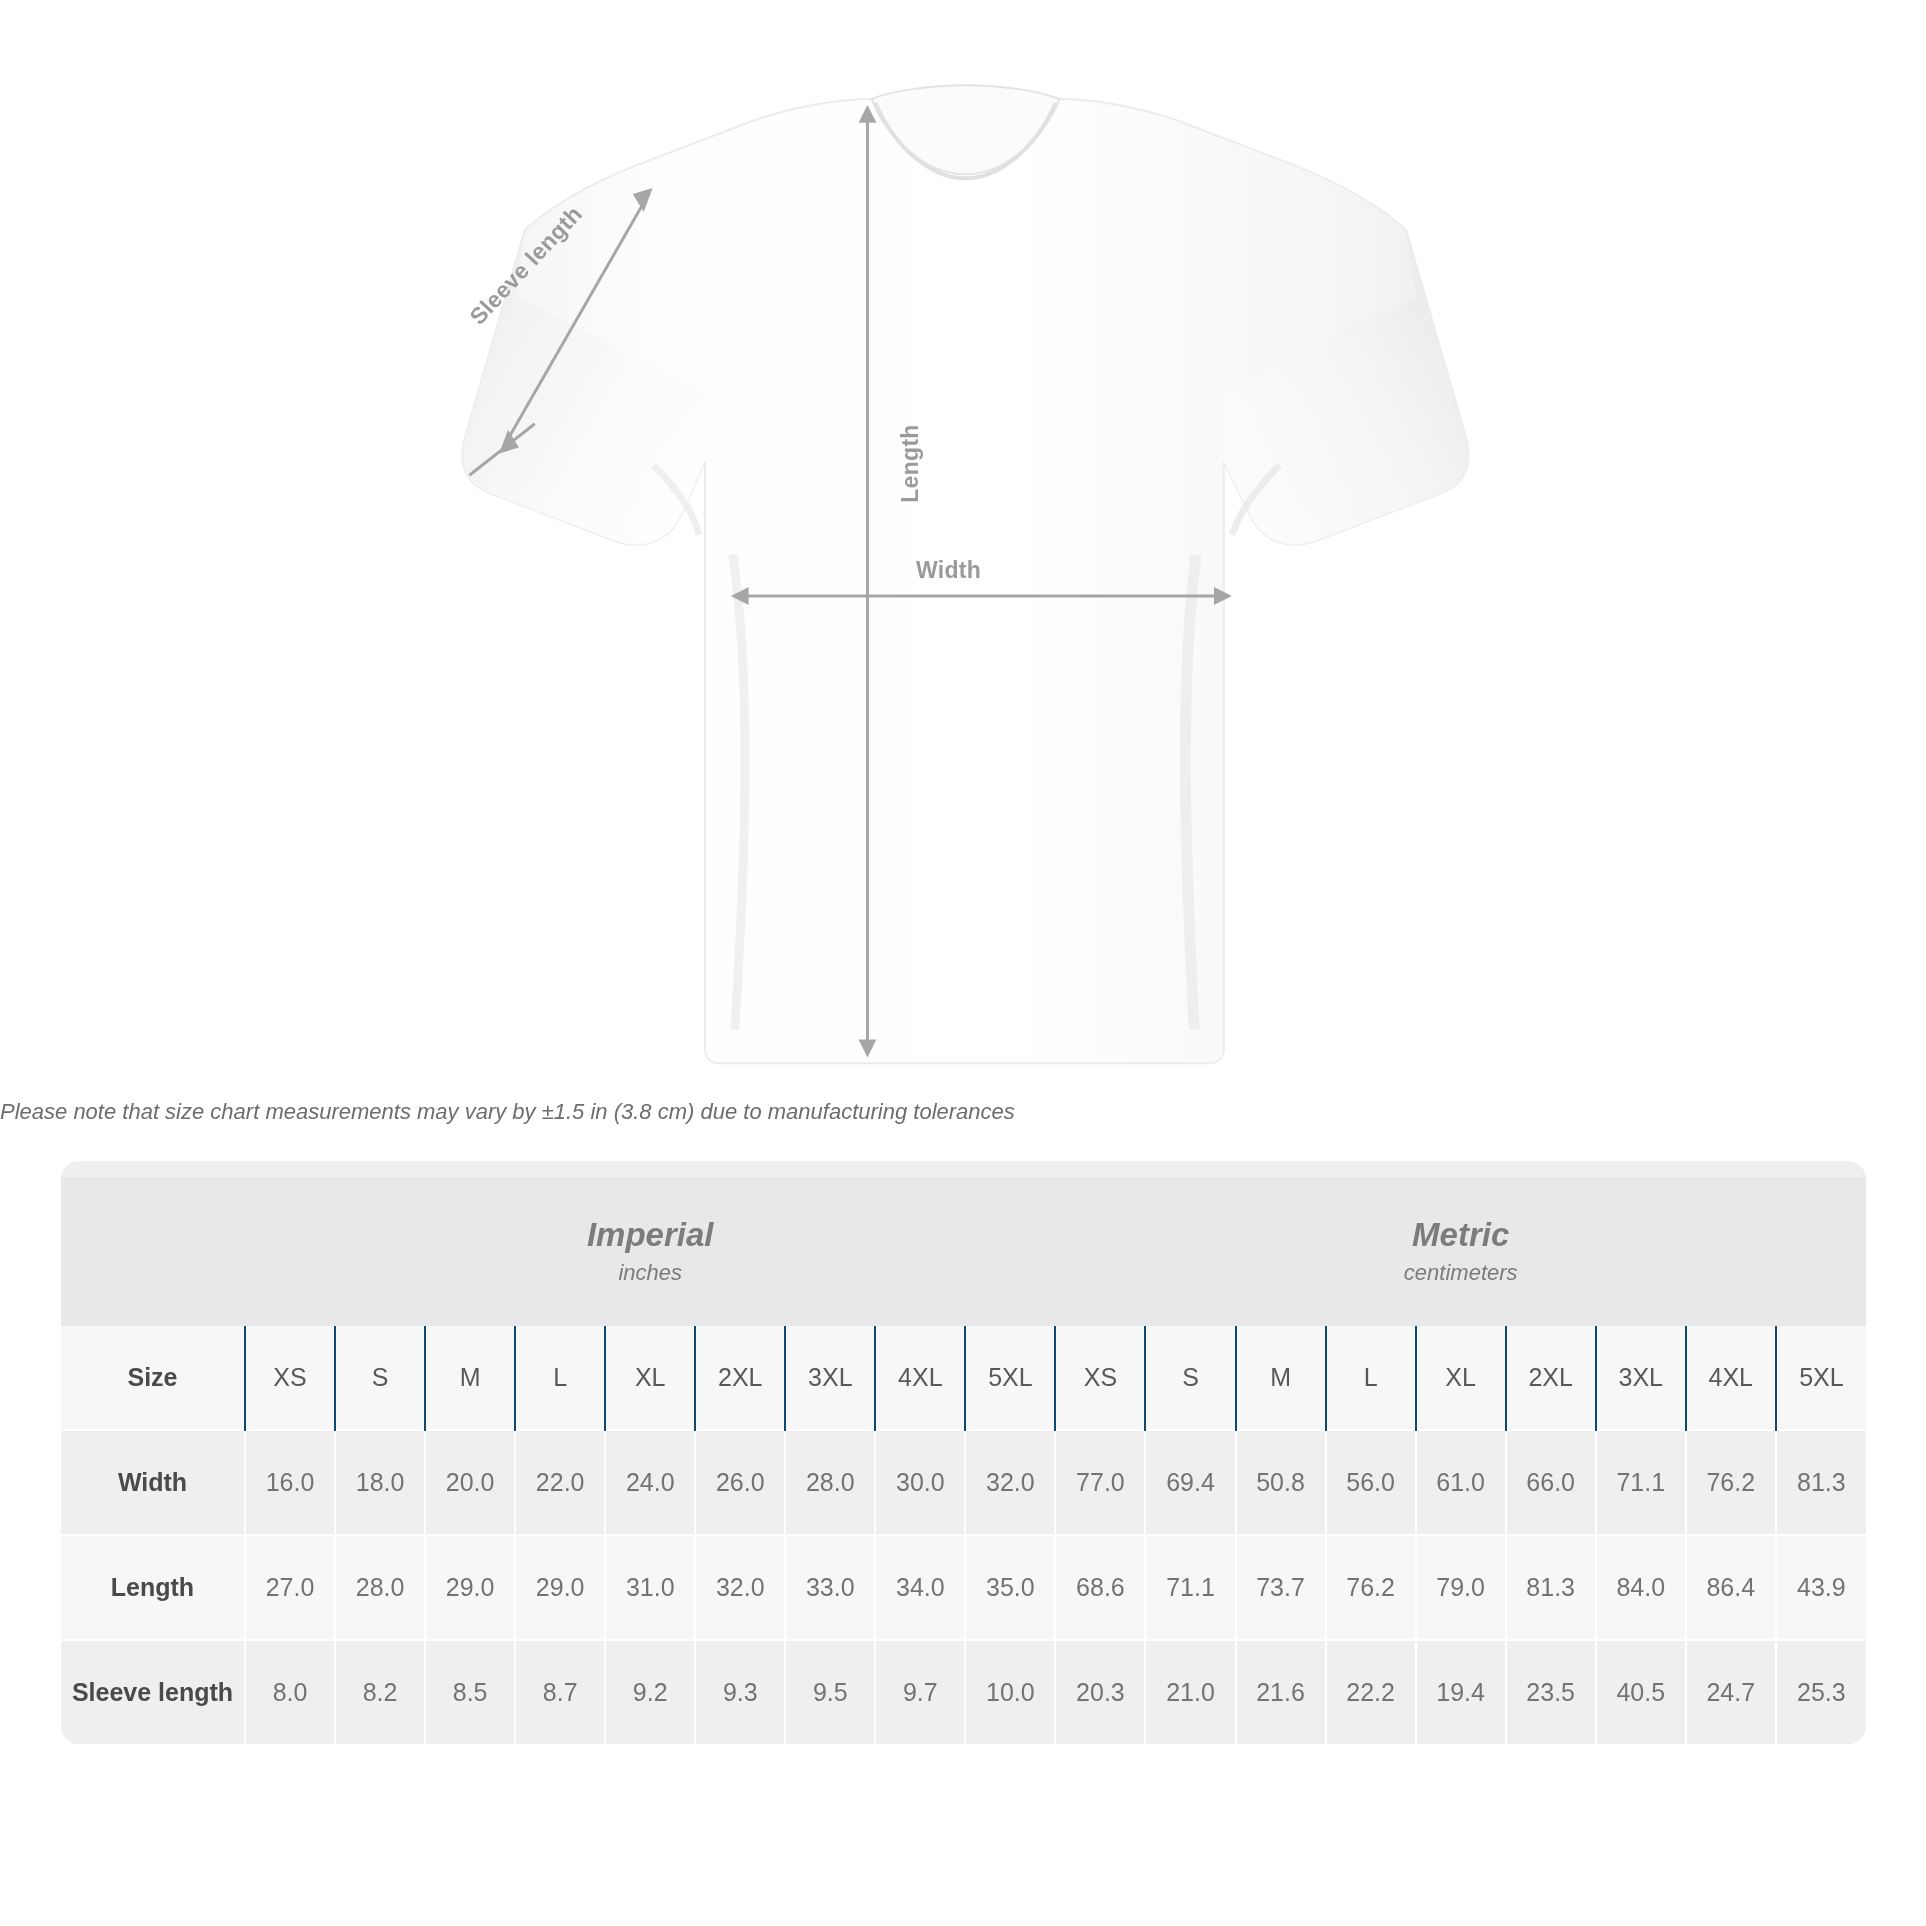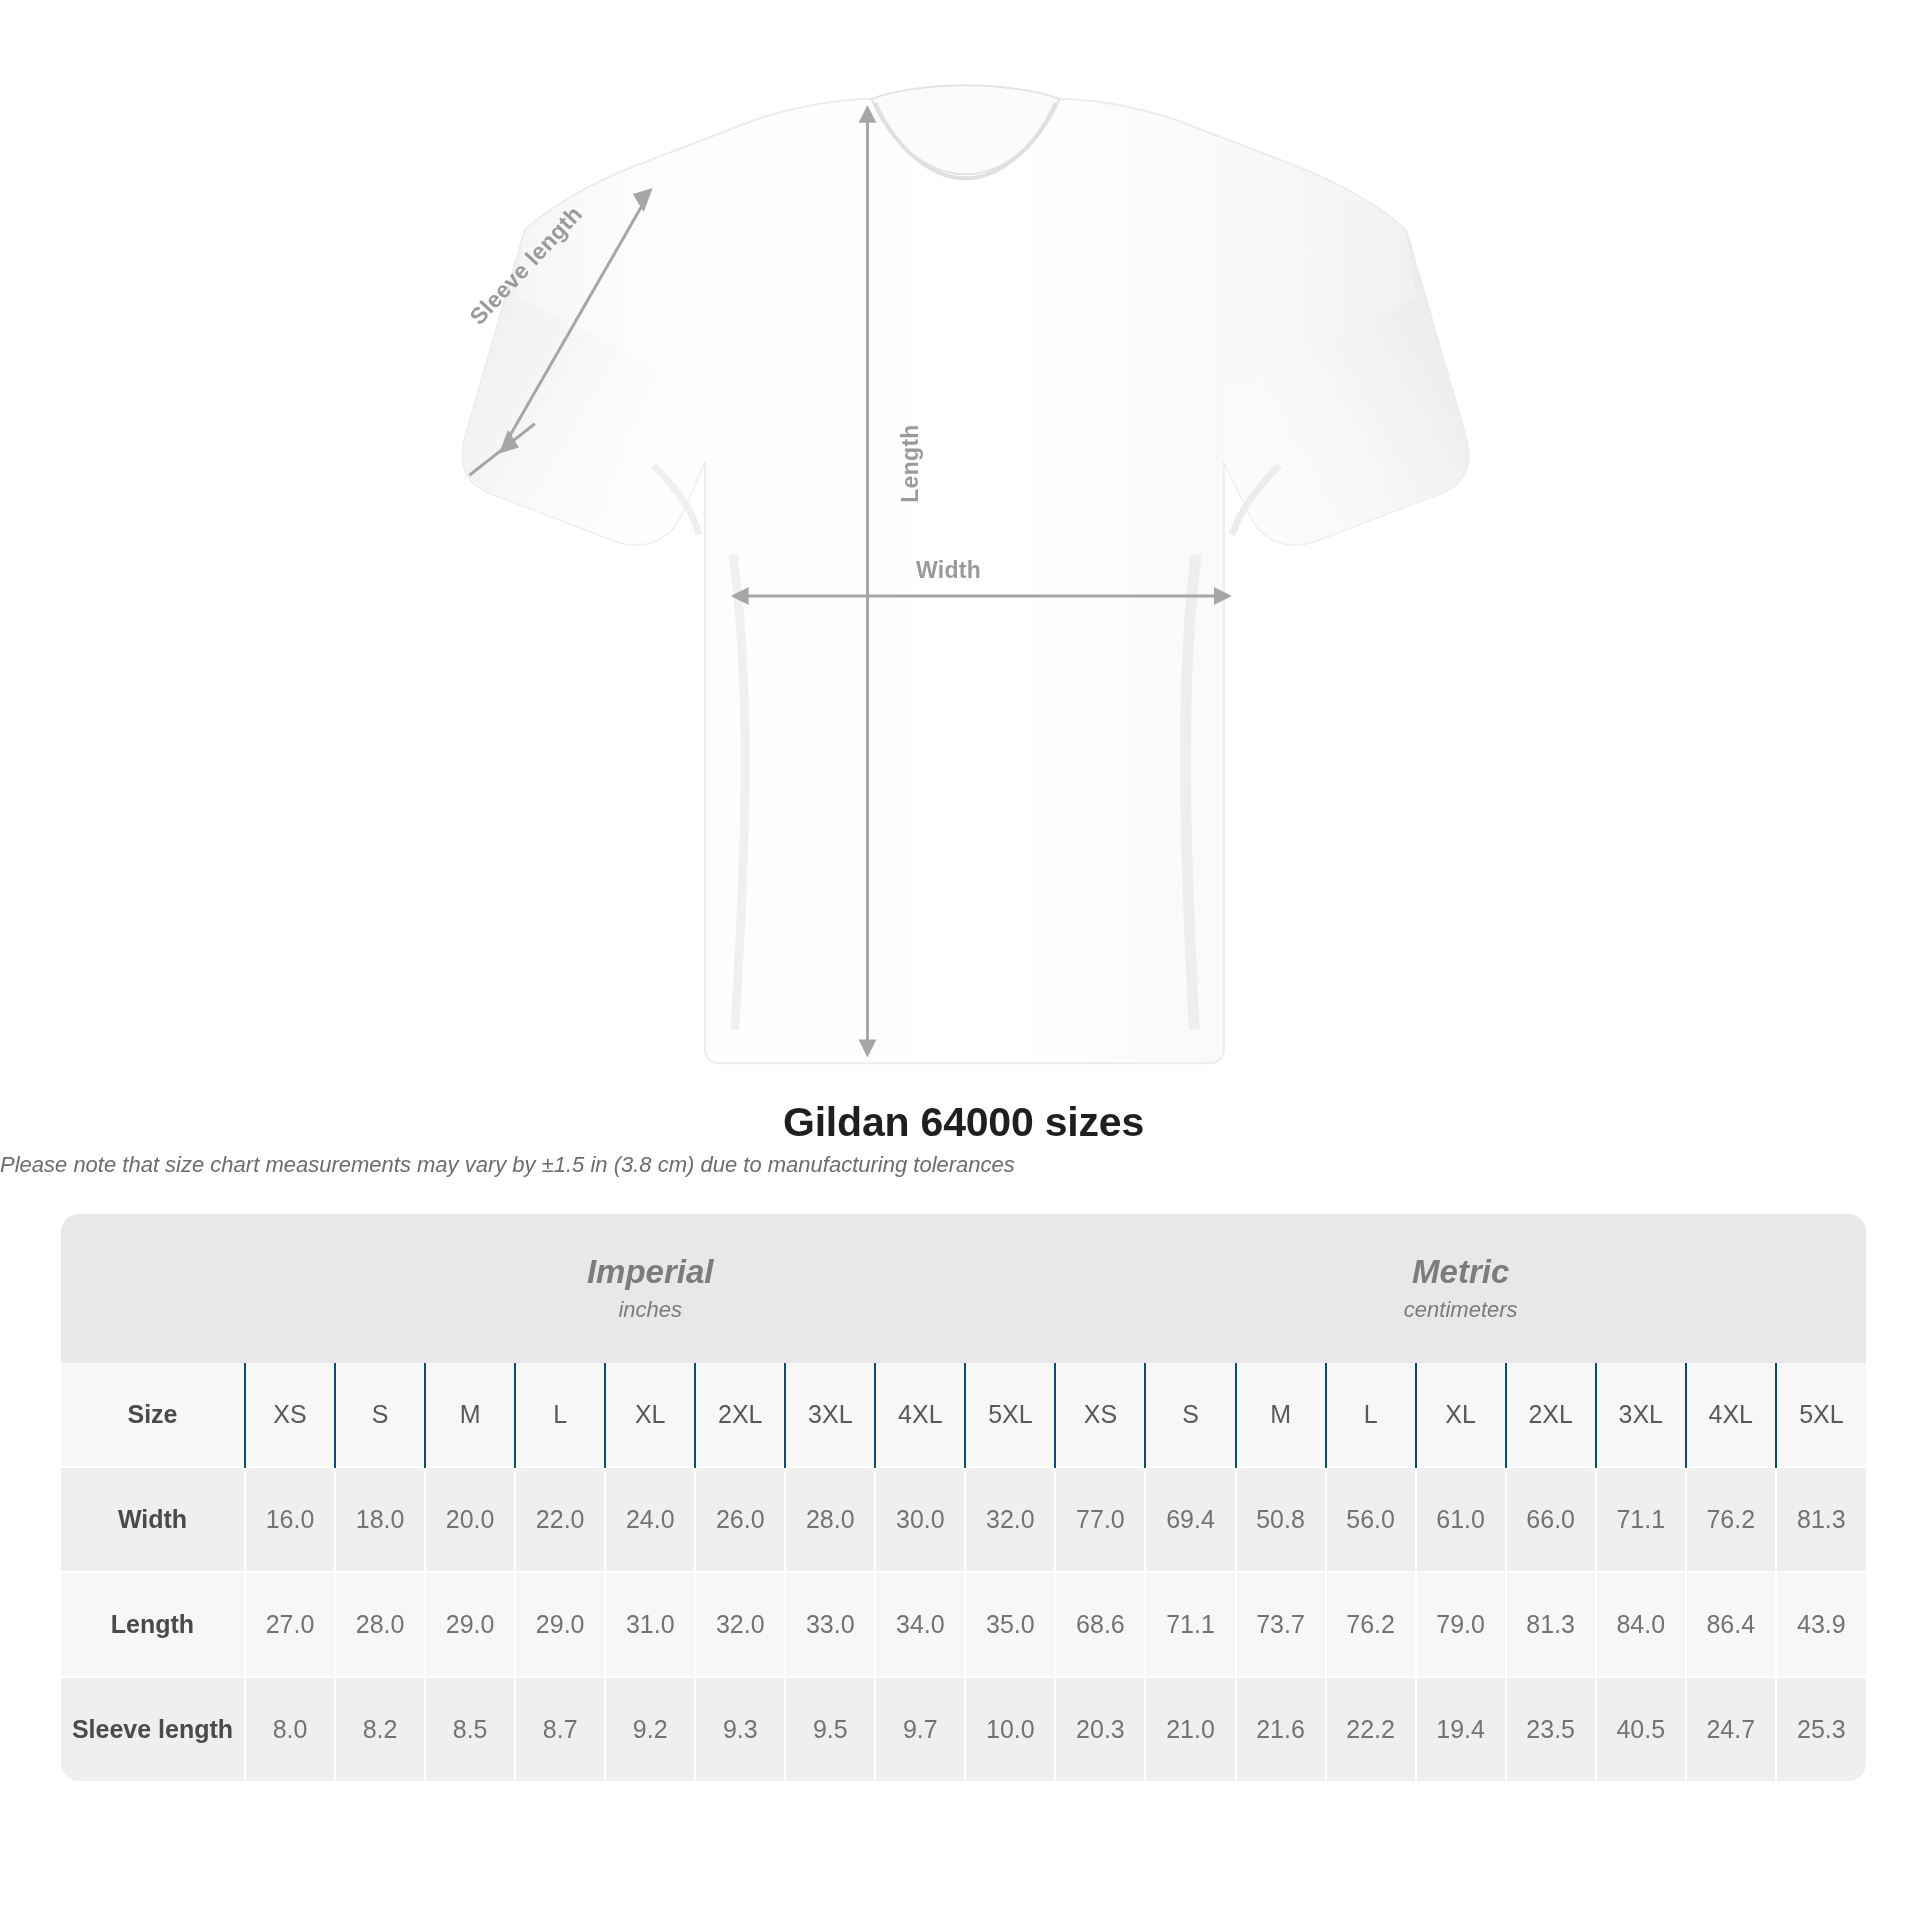--- a/index.html
+++ b/index.html
@@ -79,20 +79,21 @@
   .table-wrap {
     margin: 0 61px;
     border-radius: 18px;
     overflow: hidden;
     background: #efefef;
   }
   table.size-table {
     border-collapse: collapse;
     width: 100%;
     table-layout: fixed;
+    margin-top: 16px;
   }
   table.size-table td, table.size-table th {
     padding: 0;
     text-align: center;
     vertical-align: middle;
     font-weight: normal;
   }
   .unit-head td {
     height: 149px;
     background: #e8e8e8;
@@ -219,21 +220,20 @@
 
         <line x1="474" y1="480" x2="540" y2="428"></line>
       </g>
     </svg>
 
     <div class="meas-label" id="label-sleeve">Sleeve length</div>
     <div class="meas-label" id="label-length">Length</div>
     <div class="meas-label" id="label-width">Width</div>
   </div>
 
-  <h1 class="chart-title">Gildan 64000 sizes</h1>
   <p class="chart-note">Please note that size chart measurements may vary by ±1.5 in (3.8 cm) due to manufacturing tolerances</p>
 
   <div class="table-wrap">
     <table class="size-table">
       <colgroup>
         <col class="col-label">
         <col span="18">
       </colgroup>
       <tbody>
         <tr class="unit-head">

